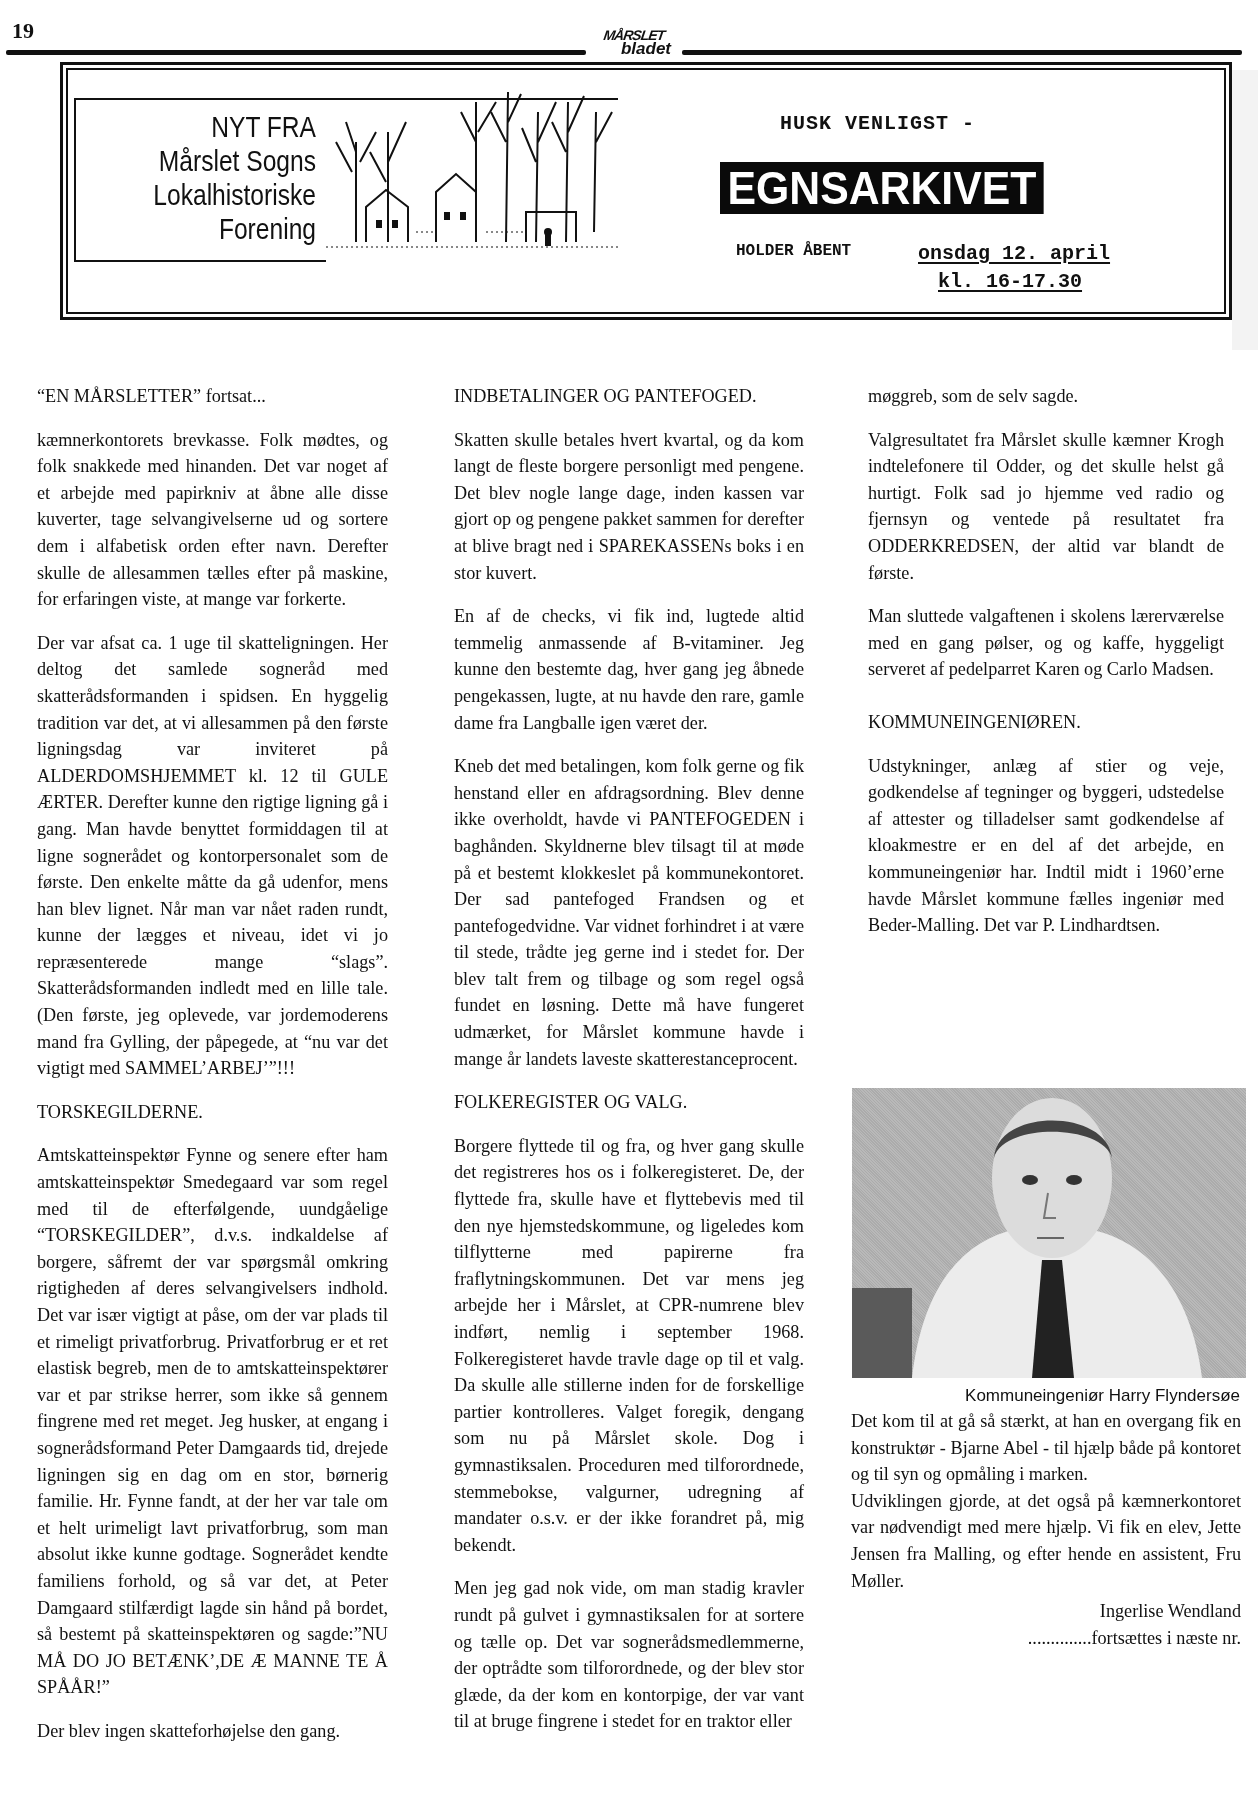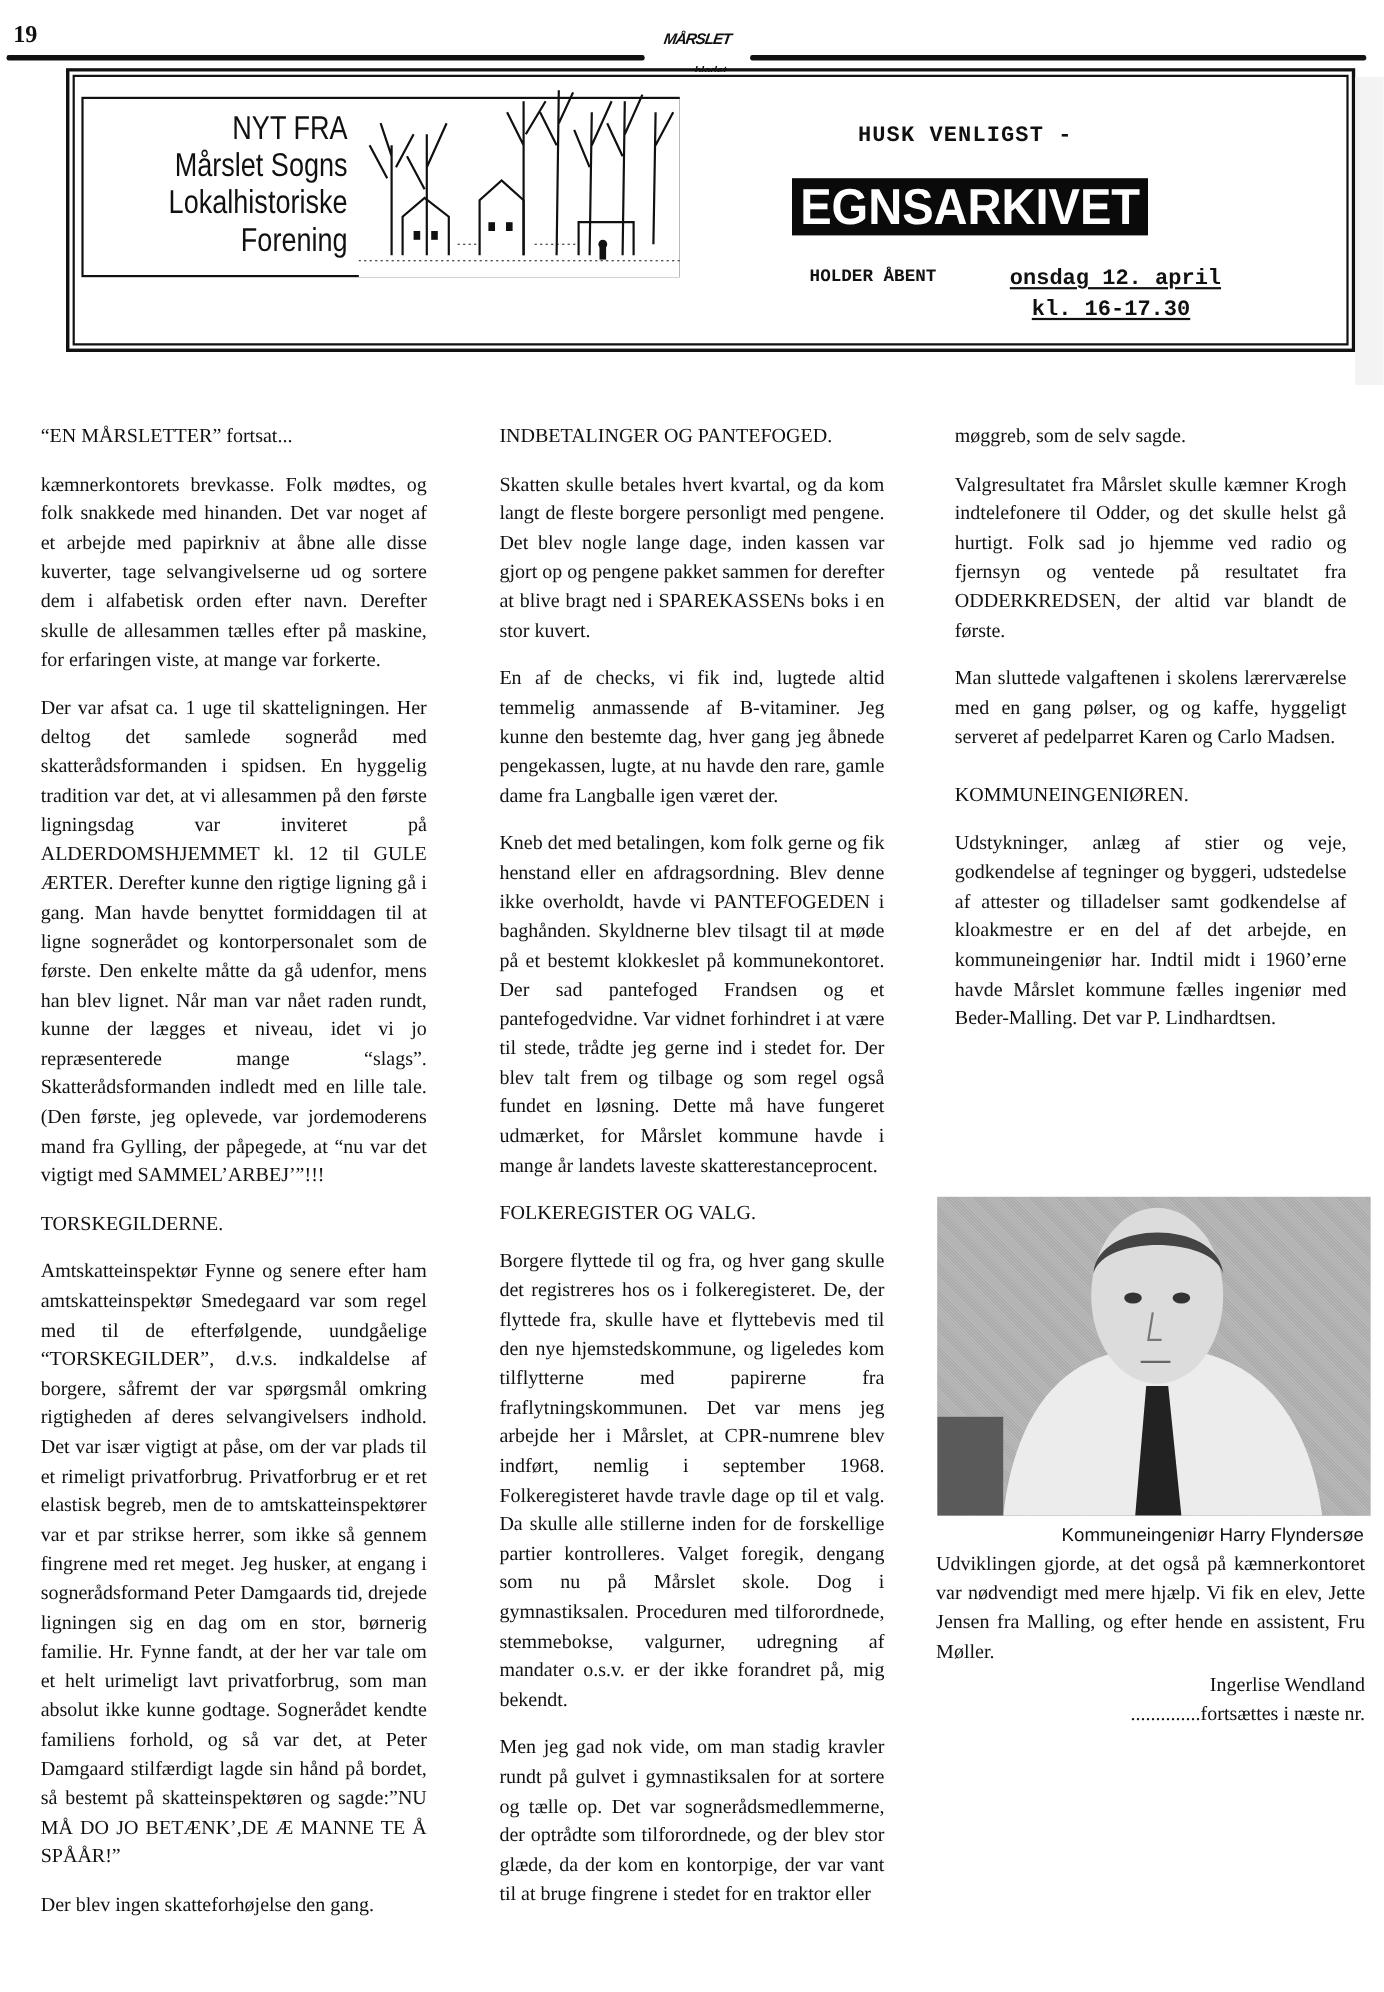--- a/index.html
+++ b/index.html
@@ -11,28 +11,28 @@
     position: absolute; left: 12px; top: 18px;
     font-family: "Liberation Serif", serif; font-weight: bold; font-size: 22px;
   }
   .rule-left { position: absolute; left: 6px; top: 50px; width: 580px; height: 5px; background: #111; border-radius: 2px; }
   .rule-right { position: absolute; left: 682px; top: 50px; width: 560px; height: 5px; background: #111; border-radius: 2px; }
   .masthead {
     position: absolute; left: 586px; top: 28px; width: 96px; text-align: center;
     font-family: "Liberation Sans", sans-serif; font-weight: bold; font-style: italic; line-height: 14px;
   }
   .masthead .m1 { display: block; font-size: 14px; letter-spacing: -1px; transform: skewX(-8deg); }
-  .masthead .m2 { display: block; font-size: 10px; padding-left: 24px; margin-top: 16px; }
+  .masthead .m2 { display: block; font-size: 17px; padding-left: 24px; }
   .banner-box {
     position: absolute; left: 60px; top: 62px; width: 1172px; height: 258px;
     border: 3px solid #111; box-shadow: inset 0 0 0 3px #fff, inset 0 0 0 5px #111;
     box-sizing: border-box;
   }
   .logo-box {
-    position: absolute; left: 74px; top: 88px; width: 544px; height: 164px;
+    position: absolute; left: 74px; top: 98px; width: 544px; height: 164px;
     border: 2px solid #111; box-sizing: border-box; background: #fff;
   }
   .logo-text {
     position: absolute; left: 0; top: 10px; width: 240px; text-align: right;
     font-family: "Liberation Sans", sans-serif; font-size: 30px; line-height: 34px; color: #111;
     transform: scaleX(0.82); transform-origin: right top;
   }
   .logo-text span { display: block; }
   .logo-art { position: absolute; left: 250px; top: -18px; width: 292px; height: 180px; }
   .husk {
@@ -176,16 +176,17 @@
     <ellipse cx="222" cy="92" rx="8" ry="5" fill="#333"></ellipse>
     <path d="M196 105 L192 130 L204 130" stroke="#777" stroke-width="2" fill="none"></path>
     <path d="M185 150 L212 150" stroke="#666" stroke-width="2"></path>
     <path d="M190 172 L210 172 L222 290 L180 290 Z" fill="#222"></path>
     <rect x="0" y="200" width="60" height="90" fill="#5a5a5a"></rect>
   </svg>
 </div>
 <div class="caption">Kommuneingeniør Harry Flyndersøe</div>
 
 <div class="col-3b">
+  <p>Det kom til at gå så stærkt, at han en overgang fik en konstruktør - Bjarne Abel - til hjælp både på kontoret og til syn og opmåling i marken.</p>
   <p>Udviklingen gjorde, at det også på kæmnerkontoret var nødvendigt med mere hjælp. Vi fik en elev, Jette Jensen fra Malling, og efter hende en assistent, Fru Møller.</p>
   <p class="signature">Ingerlise Wendland</p>
   <p class="continued">..............fortsættes i næste nr.</p>
 </div>
 
 </body></html>

